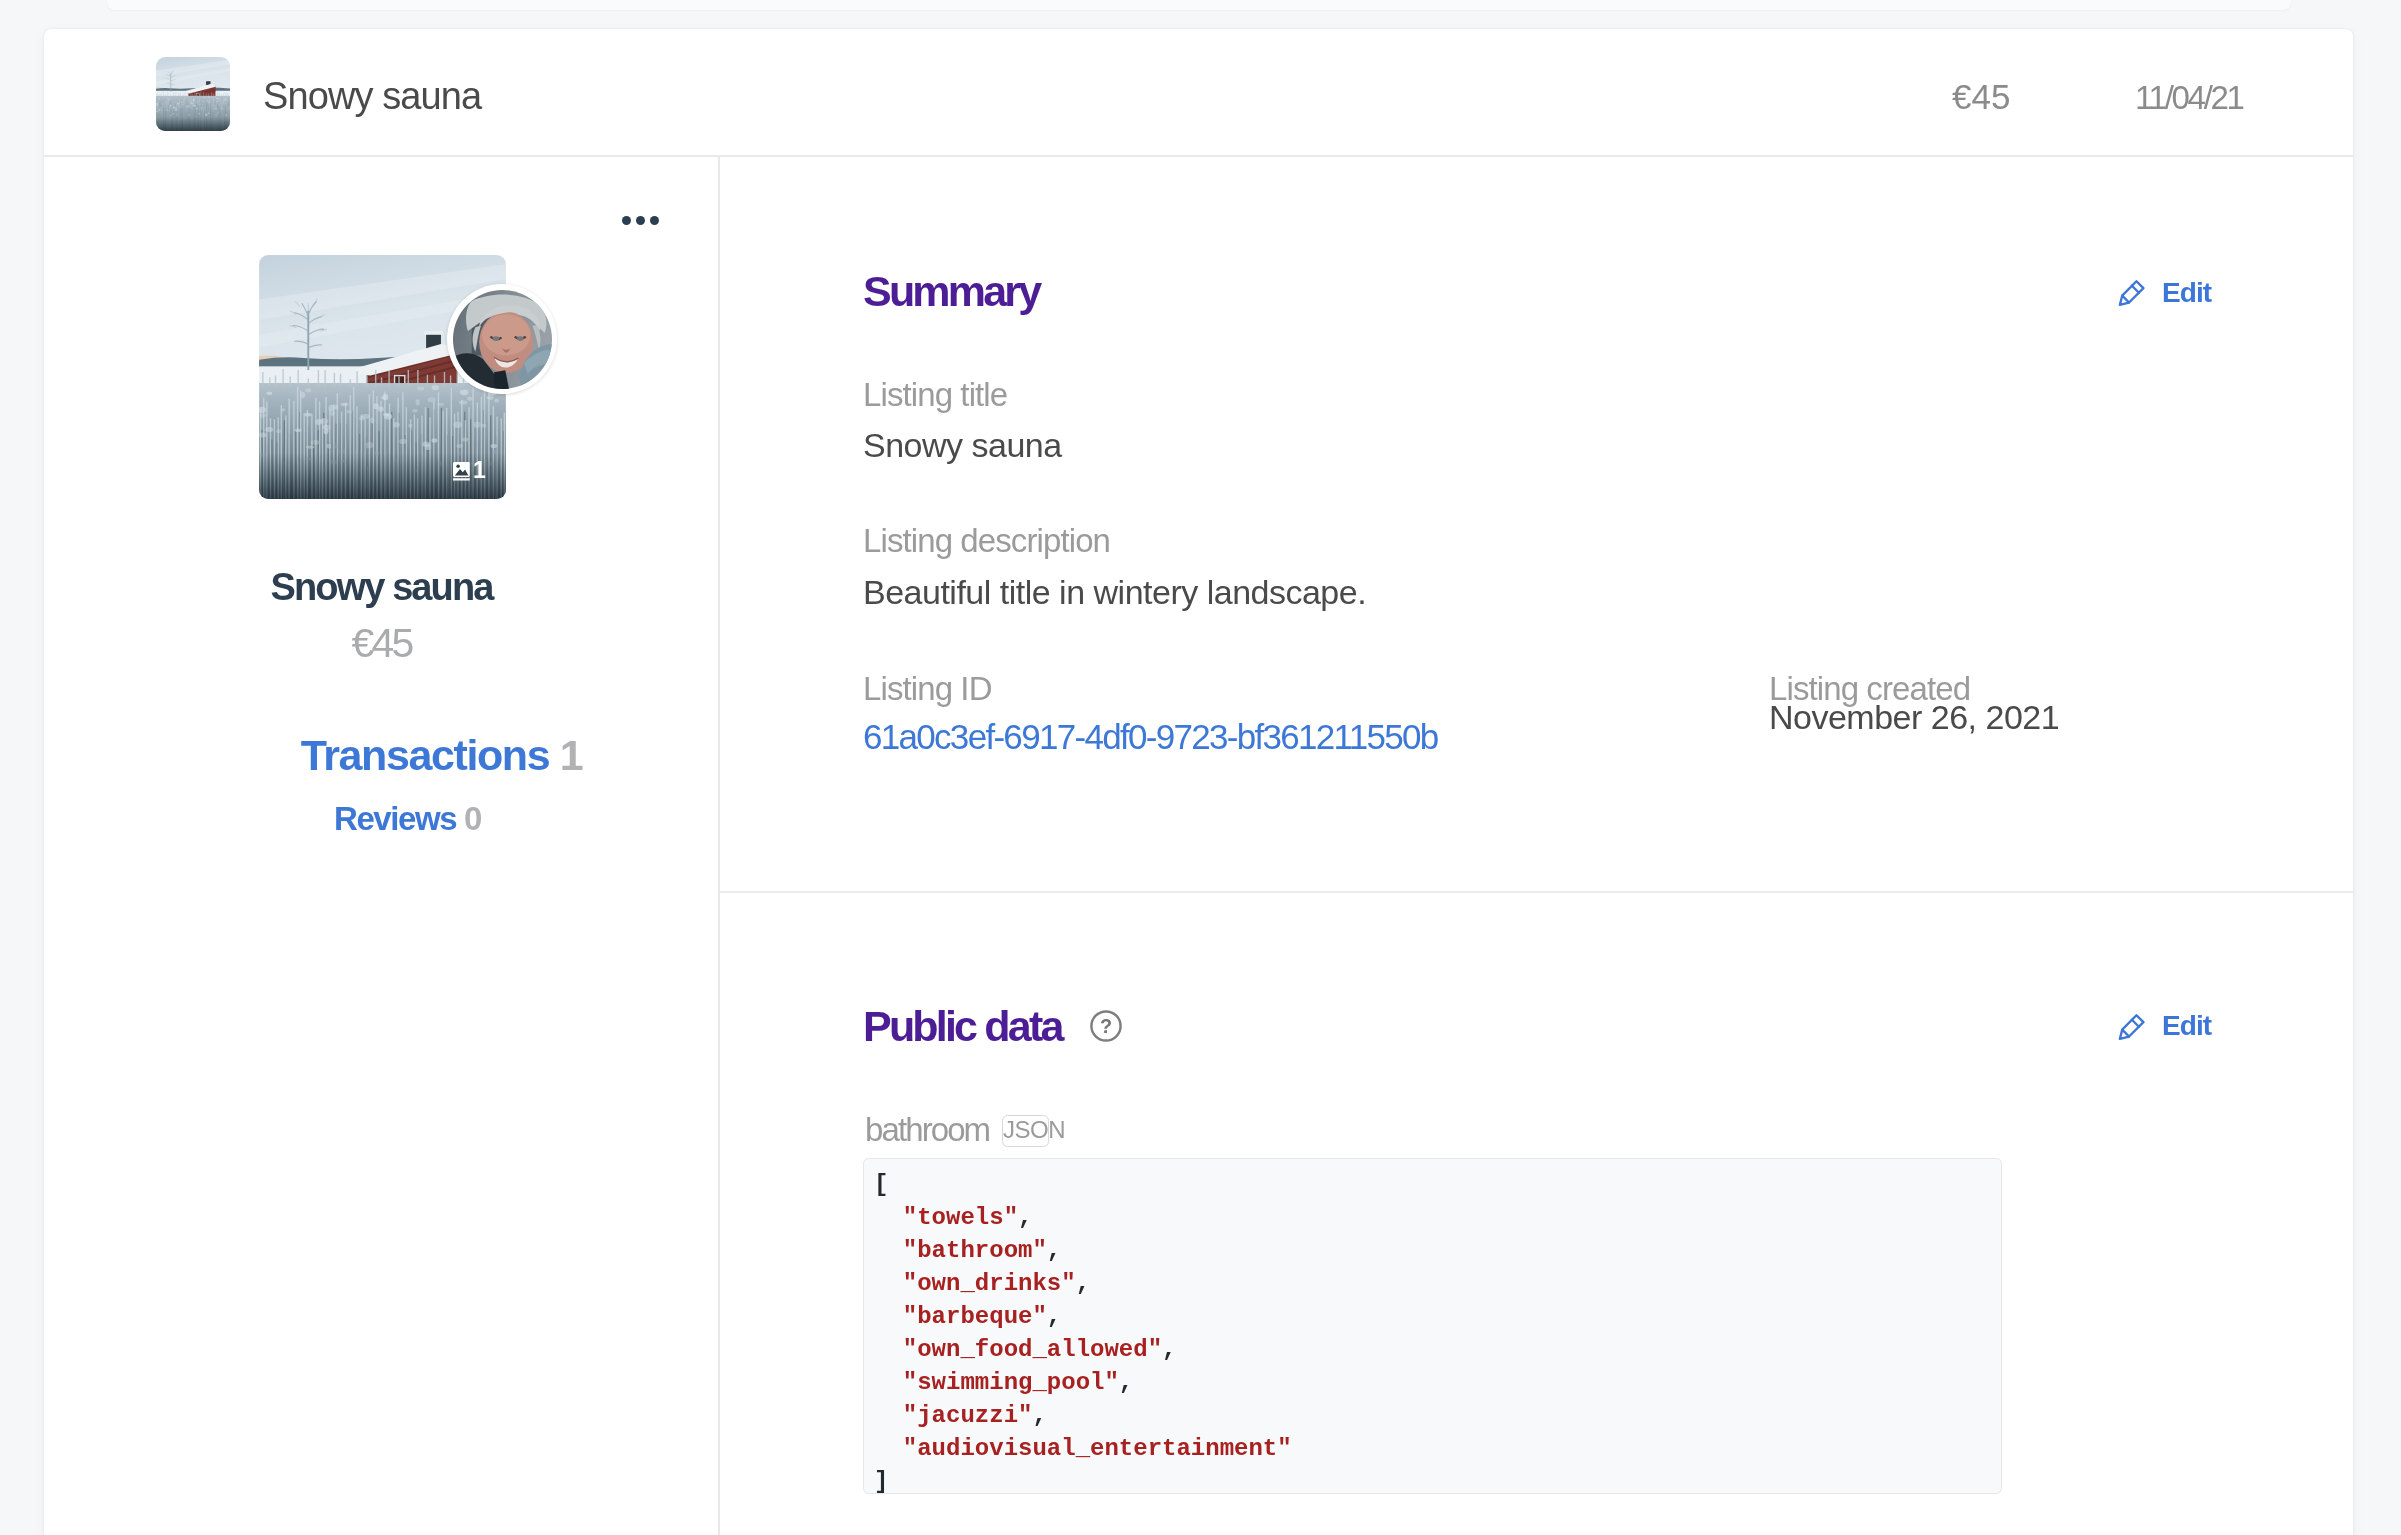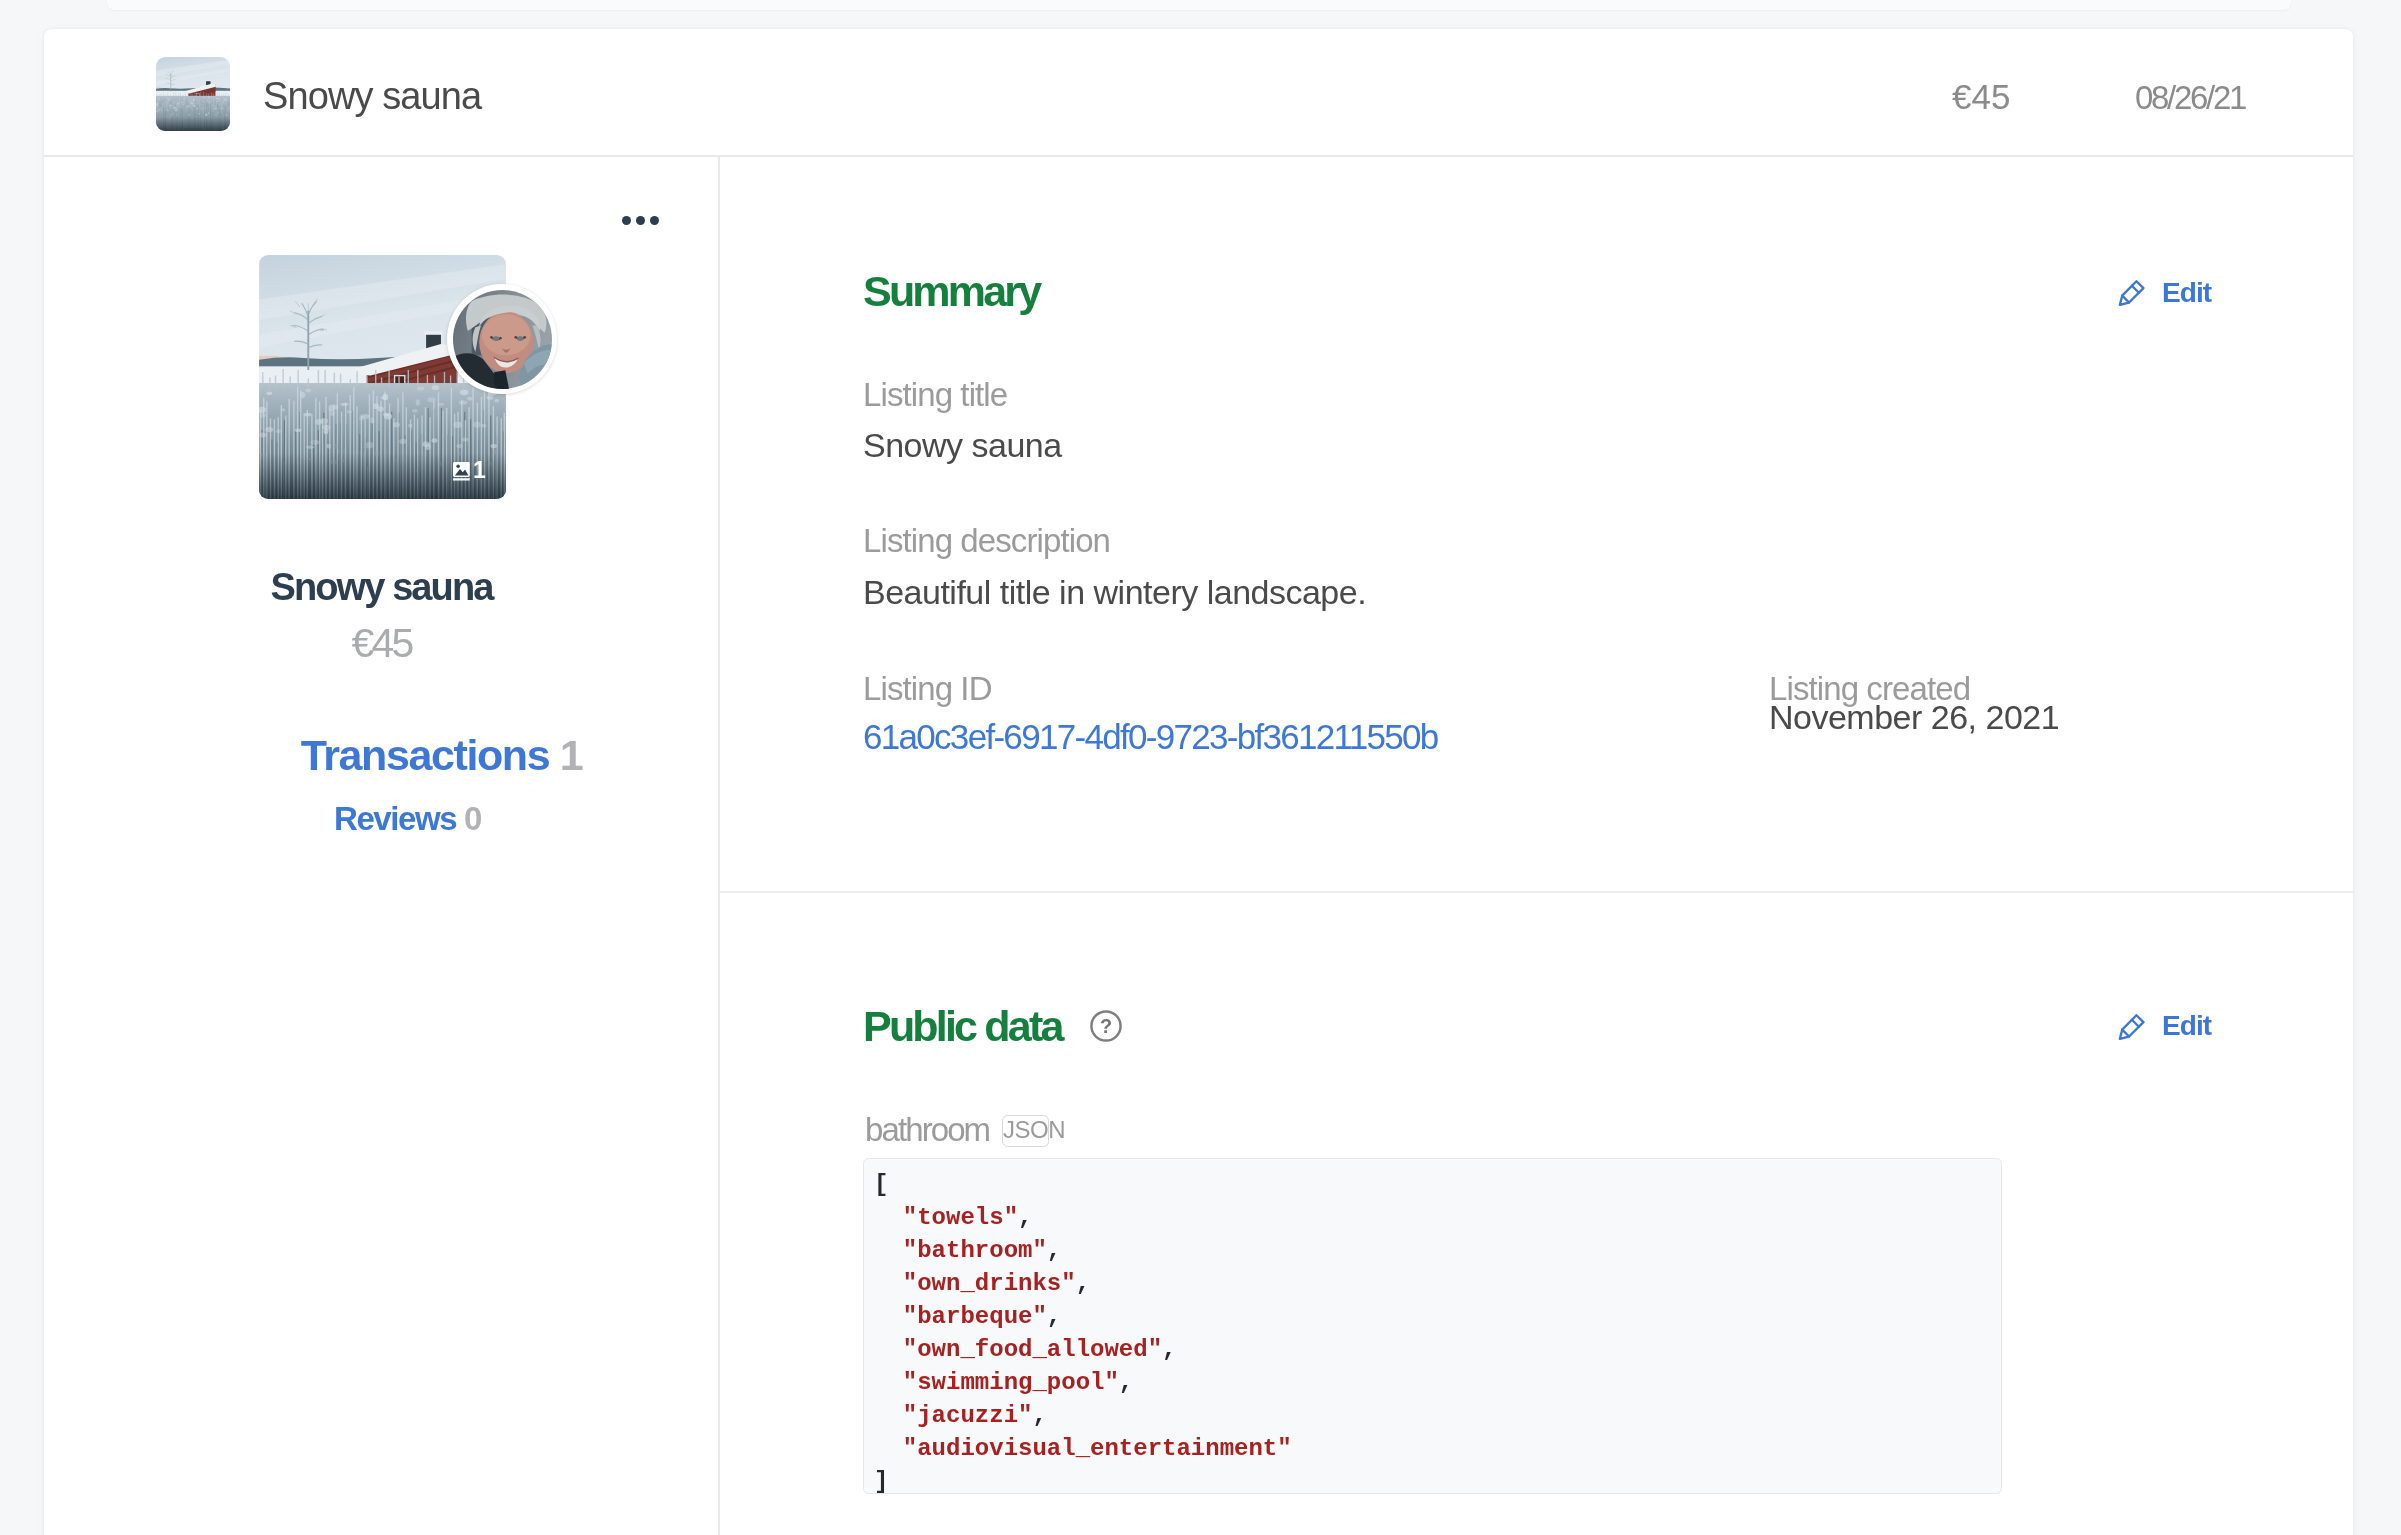--- a/index.html
+++ b/index.html
@@ -20,21 +20,21 @@
   .avatarring { left:447px; top:284px; width:110px; height:110px; border-radius:50%; background:#fff; box-shadow:0 0.9px 3.7px rgba(0,0,0,0.15); }
   .avatar { left:453px; top:290px; width:99px; height:99px; border-radius:50%; overflow:hidden; }
   .imgbadge { left:453px; top:462px; }
   .badge1 { left:473px; top:459px; font-size:23px; line-height:23px; color:#fff; font-weight:bold; }
   .cardtitle { left:44px; top:568px; width:675px; text-align:center; font-size:38px; line-height:38px; font-weight:bold; color:#2c3e4f; letter-spacing:-1.9px; }
   .cardprice { left:44px; top:623px; width:675px; text-align:center; font-size:41px; line-height:41px; color:#aaabad; letter-spacing:-2.8px; }
   .trx { left:44px; top:739px; width:795px; text-align:center; font-size:43px; line-height:33px; font-weight:bold; letter-spacing:-1.4px; }
   .rvw { left:44px; top:802px; width:727px; text-align:center; font-size:33px; line-height:33px; font-weight:bold; letter-spacing:-1.4px; }
   .blue { color:#3d78d7; }
   .graynum { color:#b2b2b5; font-weight:bold; }
-  .sechead { font-size:43px; line-height:43px; font-weight:bold; color:#15803d; letter-spacing:-2.8px; }
+  .sechead { font-size:43px; line-height:43px; font-weight:bold; color:#4c1d95; letter-spacing:-2.8px; }
   .sum { left:863px; top:270px; }
   .pub { left:863px; top:1005px; }
   .label { font-size:33px; line-height:33px; color:#9b9b9b; letter-spacing:-0.9px; }
   .value { font-size:34px; line-height:34px; color:#4a4a4a; letter-spacing:-0.5px; }
   .uuid { left:863px; top:719px; font-size:35px; line-height:35px; color:#3d78d7; letter-spacing:-1.7px; }
   .editlnk { font-size:28px; line-height:28px; font-weight:bold; color:#3c76d9; letter-spacing:-0.9px; }
   .helpc { left:1090px; top:1010px; }
   .amen { left:865px; top:1113px; font-size:33px; line-height:33px; color:#9b9b9b; letter-spacing:-1.9px; }
   .jsonbadge { left:1002px; top:1115px; width:47px; height:32px; border:1.9px solid #d8d8da; border-radius:5.6px; color:#9b9b9b; font-size:24px; line-height:28px; text-align:center; letter-spacing:-0.5px; }
   .codeblock { left:863px; top:1158px; width:1139px; height:336px; background:#f7f9fa; border:1.9px solid #e5e7e9; border-radius:5.6px; }
@@ -47,21 +47,21 @@
   <div class="abs panel"></div>
   <div class="abs hdrborder"></div>
   <div class="abs vdiv"></div>
   <div class="abs secdiv"></div>
 
   <div class="abs thumb"><svg width="74" height="74" viewBox="0 0 266 263" preserveAspectRatio="none">
       <use href="#scene"></use>
     </svg></div>
   <div class="abs hdrtitle">Snowy sauna</div>
   <div class="abs hdrprice">€45</div>
-  <div class="abs hdrdate">08/26/21</div>
+  <div class="abs hdrdate">11/04/21</div>
 
   <div class="abs dot" style="left:622px;"></div>
   <div class="abs dot" style="left:636px;"></div>
   <div class="abs dot" style="left:650px;"></div>
 
   <div class="abs bigimg"><svg width="247" height="244" viewBox="0 0 266 263">
       <use href="#scene"></use>
     </svg></div>
   <div class="abs avatarring"></div>
   <div class="abs avatar"><svg width="99" height="99" viewBox="0 0 106 106">

